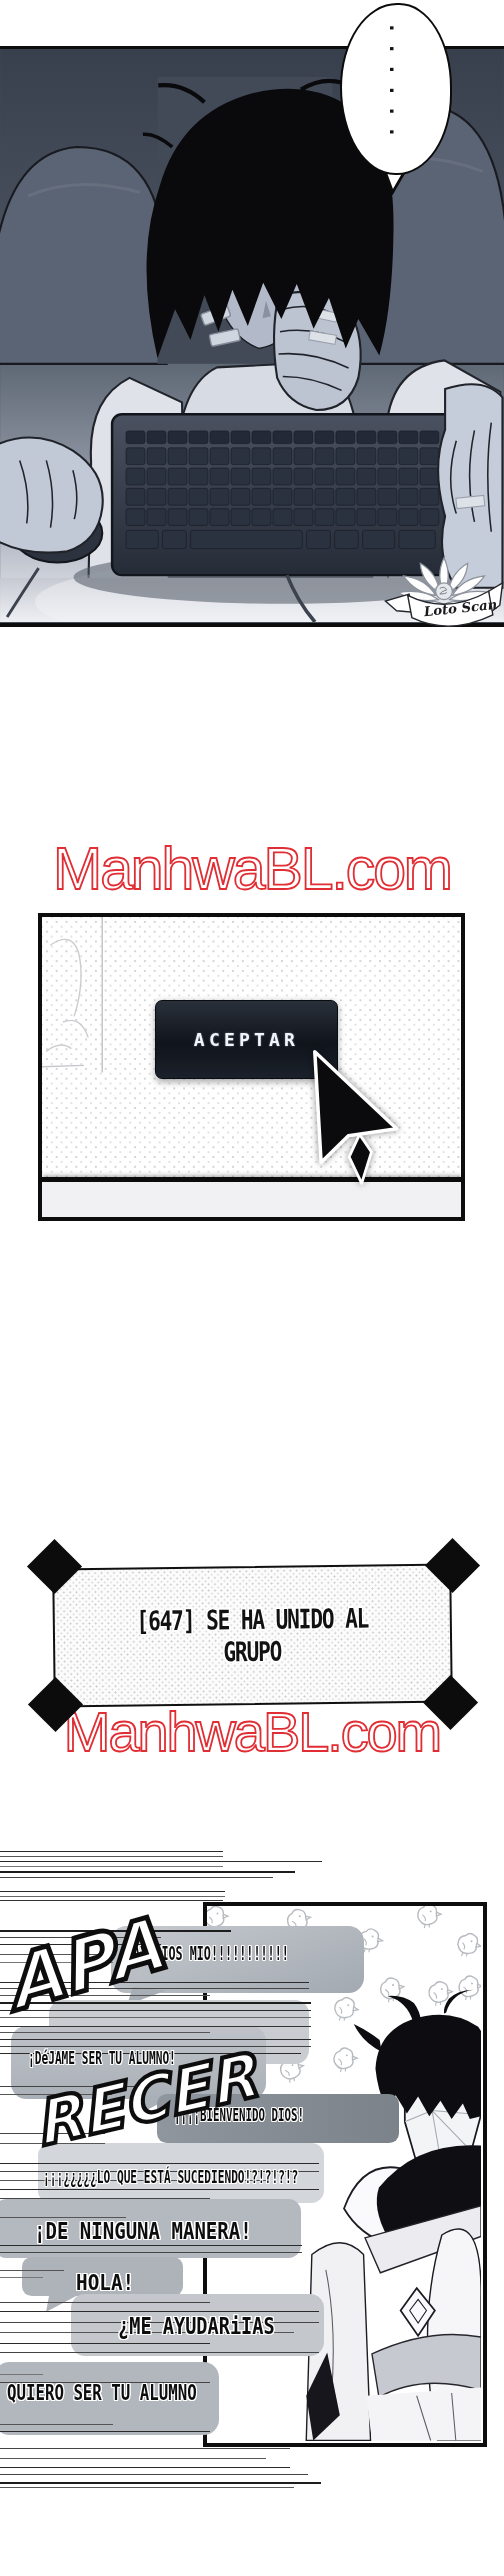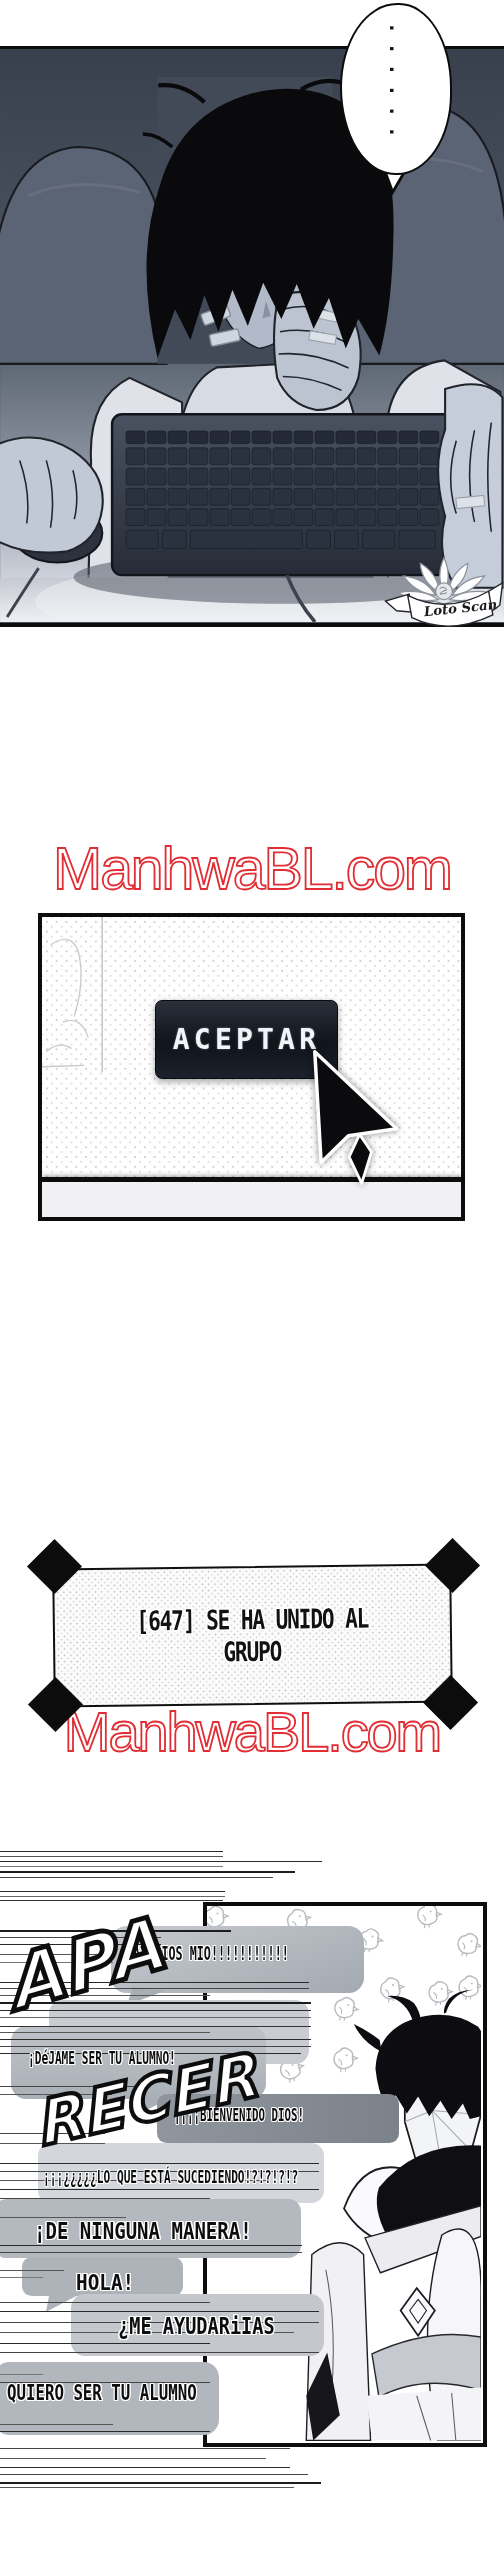--- a/index.html
+++ b/index.html
@@ -37,21 +37,21 @@
                            radial-gradient(circle,#e2e2e4 0.9px,transparent 1.1px);
           background-size:9.8px 9.8px;background-position:0 0,4.9px 4.9px;z-index:2;}
   .deskline{position:absolute;left:0;right:0;top:260px;height:4.9px;background:#0c0c0c;
             box-shadow:0 2.1px 4.2px rgba(0,0,0,.4),0 -2.1px 4.2px rgba(0,0,0,.25);}
   .deskstrip{position:absolute;left:0;right:0;top:265px;bottom:0;background:#f1f1f3;}
   .abtn{position:absolute;left:113px;top:83px;width:181px;height:77px;border-radius:7px;
         background:linear-gradient(180deg,#2a303a,#10141b 55%,#1b212b);
         border:0.7px solid #090c11;box-shadow:0 2.8px 7px rgba(0,0,0,.35);
         display:flex;align-items:center;justify-content:center;}
   .abtn span{color:#f2f4f8;font-family:"DejaVu Sans Mono",monospace;font-weight:bold;
-             font-size:28px;letter-spacing:4.2px;text-shadow:0 0 2.1px rgba(160,190,220,.6);}
+             font-size:18px;letter-spacing:4.2px;text-shadow:0 0 2.1px rgba(160,190,220,.6);}
   .cursor{position:absolute;left:277px;top:1028px;z-index:7;filter:drop-shadow(0 0 3.5px rgba(0,0,0,.45));}
 
   
   .dialog{position:absolute;left:53px;top:1566px;width:399px;height:139px;box-sizing:border-box;
           border:2.1px solid #101010;background-color:#fcfcfd;
           background-image:radial-gradient(circle,#c8c8cb 0.8px,transparent 1.1px),
                            radial-gradient(circle,#dadadd 0.8px,transparent 1.1px);
           background-size:6.3px 6.3px;background-position:0 0,3.2px 3.2px;
           transform:rotate(-0.7deg);display:flex;flex-direction:column;align-items:center;
           justify-content:center;z-index:3;}

